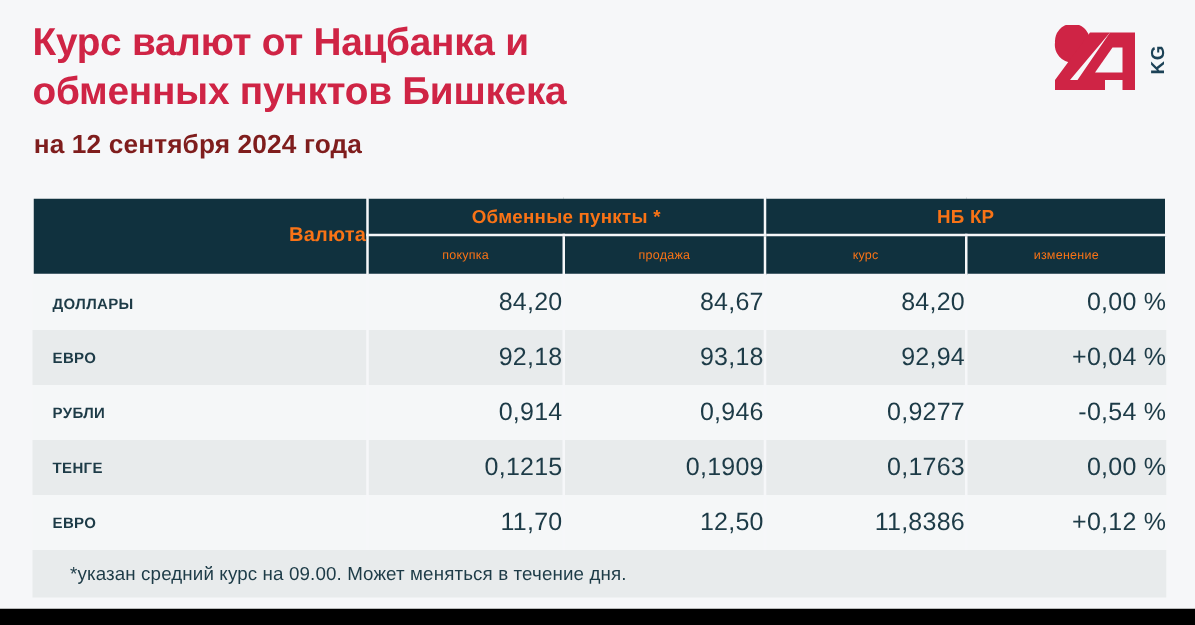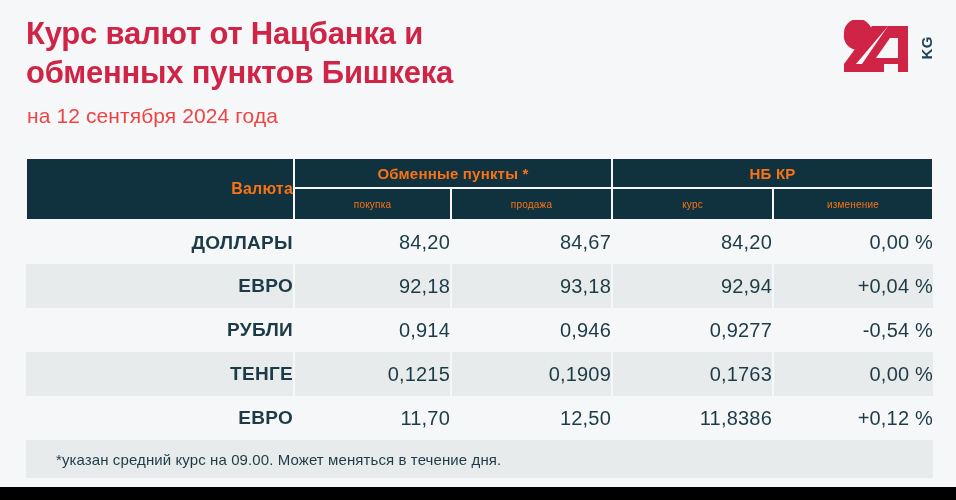--- a/index.html
+++ b/index.html
@@ -31,23 +31,23 @@
     font-weight: bold;
     line-height: 1.27;
     letter-spacing: -0.2px;
   }
   .title-line { display: block; }
 
   .subtitle {
     position: absolute;
     left: 27px;
     top: 104px;
-    color: #ef4444;
+    color: #7f1d1d;
     font-size: 21px;
-    font-weight: normal;
+    font-weight: bold;
     letter-spacing: 0.1px;
   }
 
   
   .logo {
     position: absolute;
     right: 22px;
     top: 20px;
     width: 92px;
     height: 52px;
@@ -117,23 +117,23 @@
     height: 44px;
     font-size: 20px;
     color: #1d3b47;
     text-align: right;
     border-right: 2px solid #f6f7f9;
     letter-spacing: 0.2px;
   }
   tbody td:last-child { border-right: none; }
 
   tbody td.cur {
-    text-align: right;
+    text-align: left;
     padding-left: 16px;
-    font-size: 19px;
+    font-size: 12px;
     font-weight: bold;
     letter-spacing: 0.3px;
   }
 
   tbody tr.odd  td { background: #f5f7f8; }
   tbody tr.even td { background: #e8ebec; }
 
   tfoot td.note {
     background: #e8ebec;
     height: 38px;

